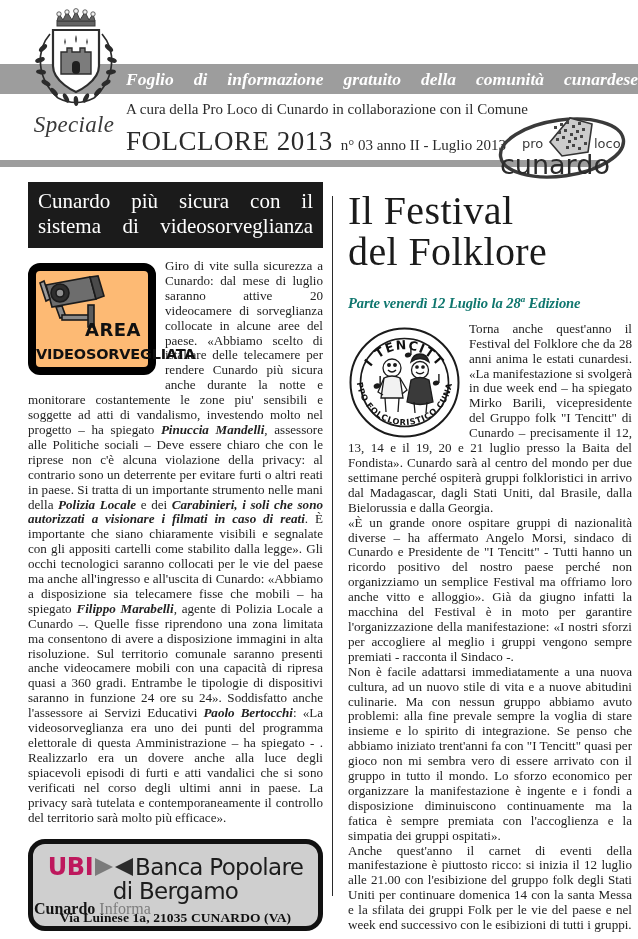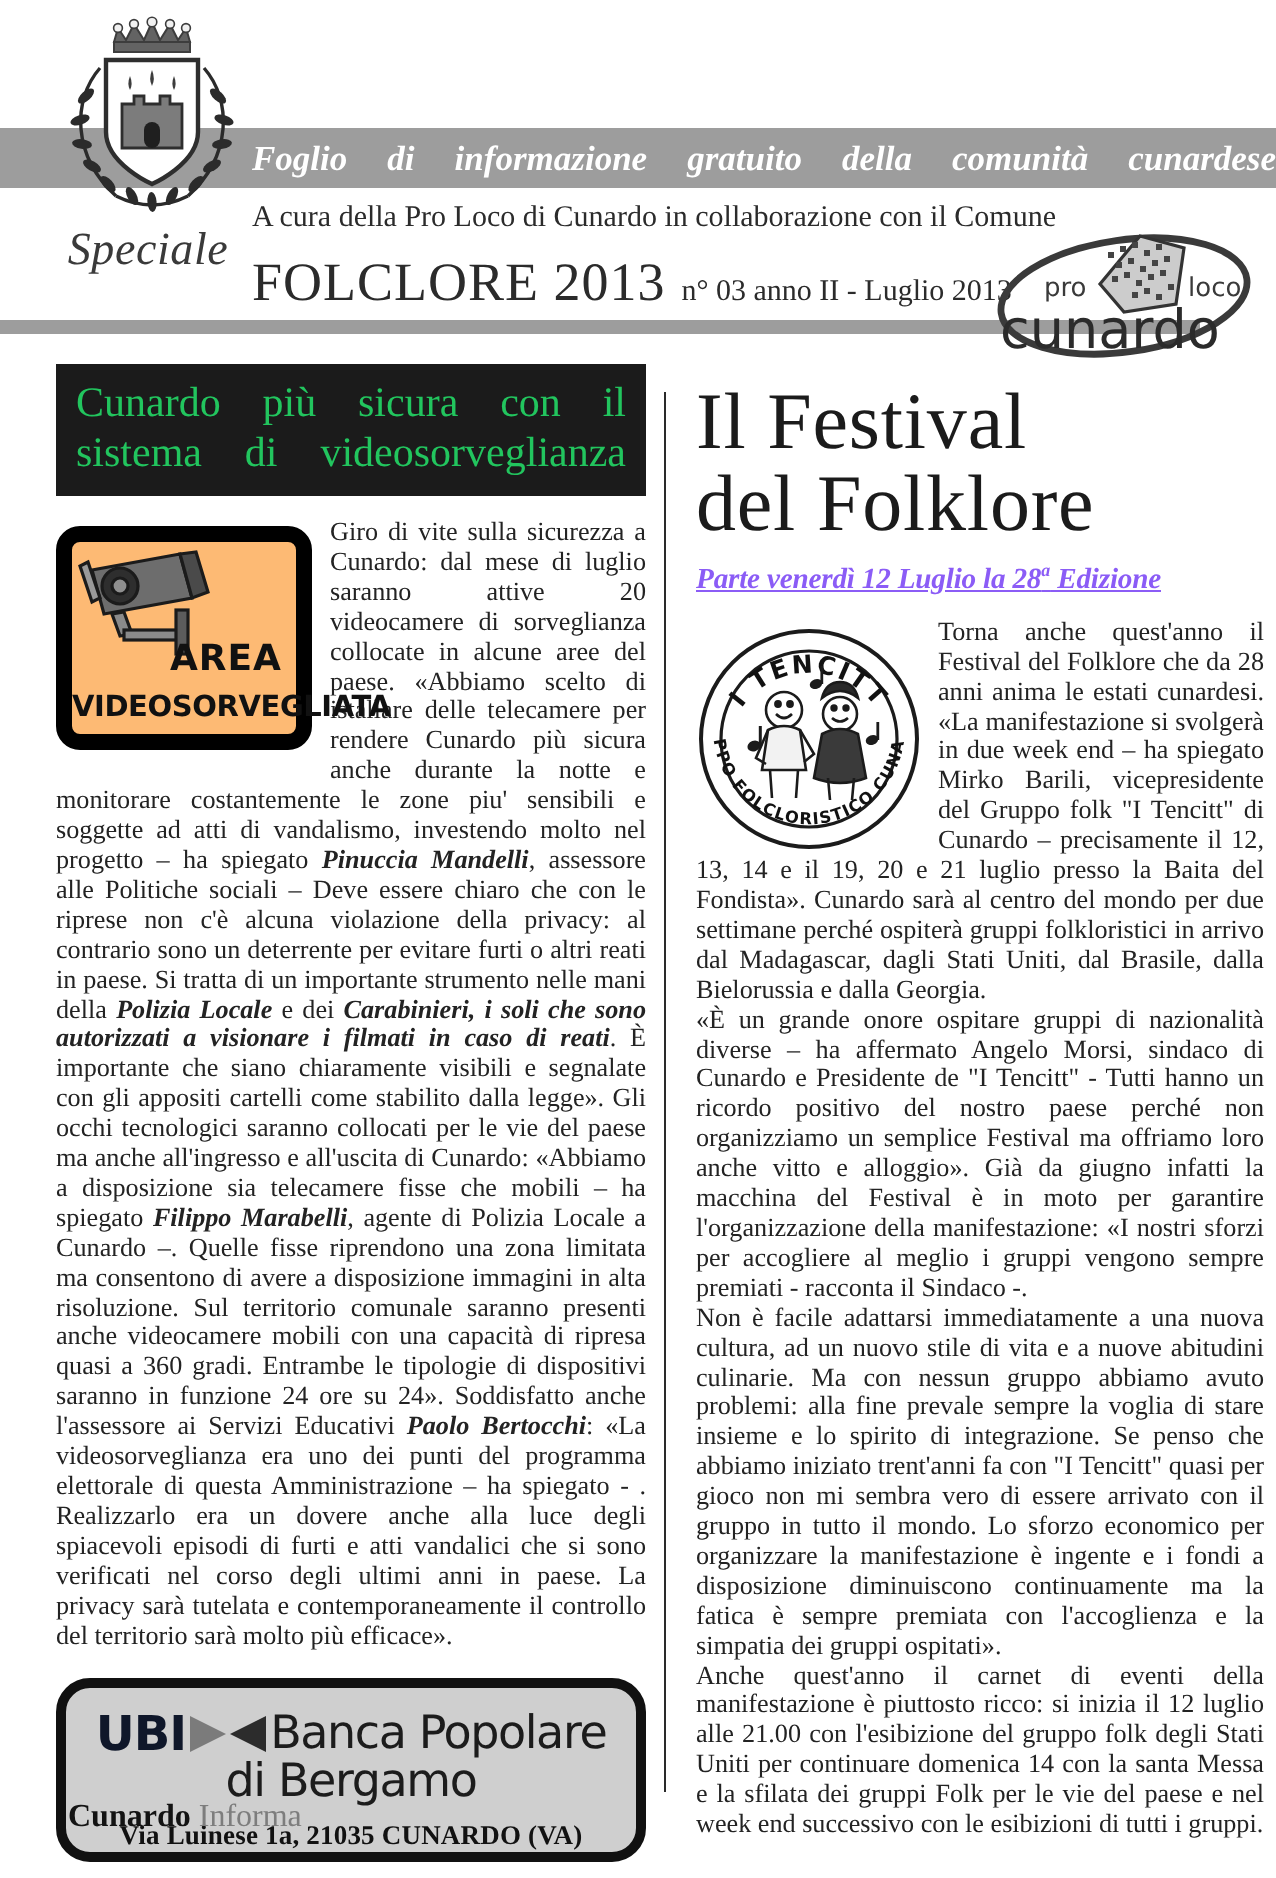--- a/index.html
+++ b/index.html
@@ -162,21 +162,21 @@
   .col-right {
     position: absolute;
     left: 348px;
     top: 0;
     width: 284px;
   }
 
   
   .black-head {
     background: #1b1b1b;
-    color: #22c55e;
+    color: #ffffff;
     padding: 7px 10px 9px 10px;
     font-size: 21px;
     line-height: 25px;
     text-align: justify;
     text-align-last: justify;
     box-sizing: border-box;
     width: 295px;
   }
 
   .body-text {
@@ -243,21 +243,21 @@
     display: flex;
     align-items: center;
     justify-content: center;
     margin-top: 9px;
   }
   .bank-ubi {
     font-family: "DejaVu Sans", sans-serif;
     font-weight: bold;
     font-size: 24px;
     letter-spacing: -.5px;
-    color: #0f172a;
+    color: #be185d;
   }
   .bank-bowtie { margin: 0 1px 0 1px; }
   .bank-name {
     font-family: "DejaVu Sans", sans-serif;
     font-size: 23px;
     letter-spacing: -.7px;
     color: #1c1c1c;
     line-height: 22px;
   }
   .bank-name2 {
@@ -282,25 +282,24 @@
     font-size: 40px;
     line-height: 41px;
     letter-spacing: .4px;
     color: #1b1b1b;
     margin-top: 8px;
   }
   .right-sub {
     font-style: italic;
     font-weight: bold;
     font-size: 14.6px;
-    color: #8b5cf6;
-    margin-top: 8px;
+    color: #0f766e;
+    margin-top: 22px;
     letter-spacing: -.1px;
     white-space: nowrap;
-    text-decoration: underline;
   }
   .right-sub sup { font-size: 9px; }
 
   .tencitt-logo {
     float: left;
     width: 113px;
     height: 113px;
     margin: 4px 8px 1px 0;
   }
 

